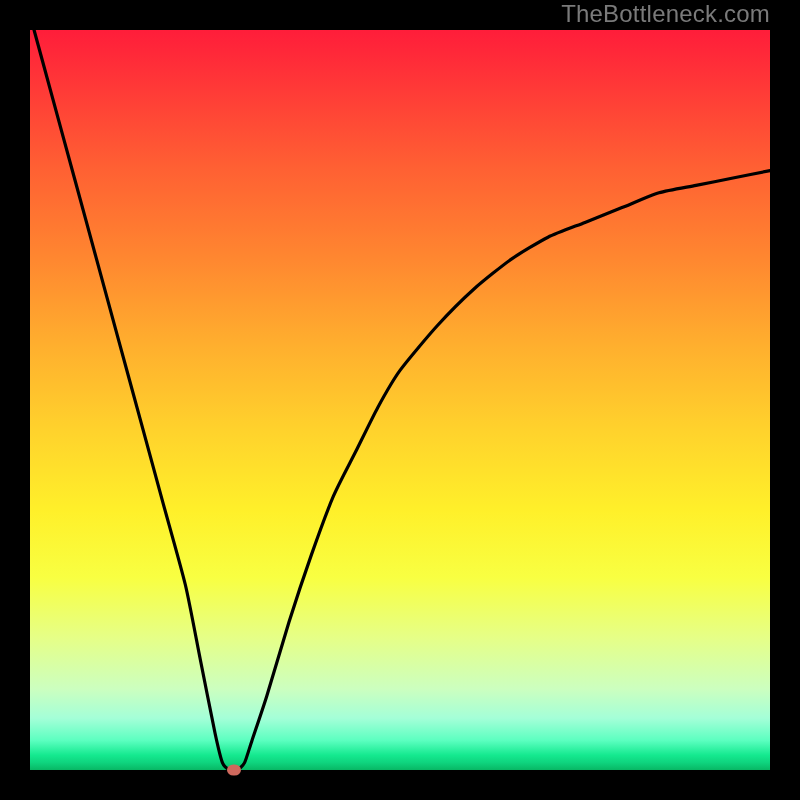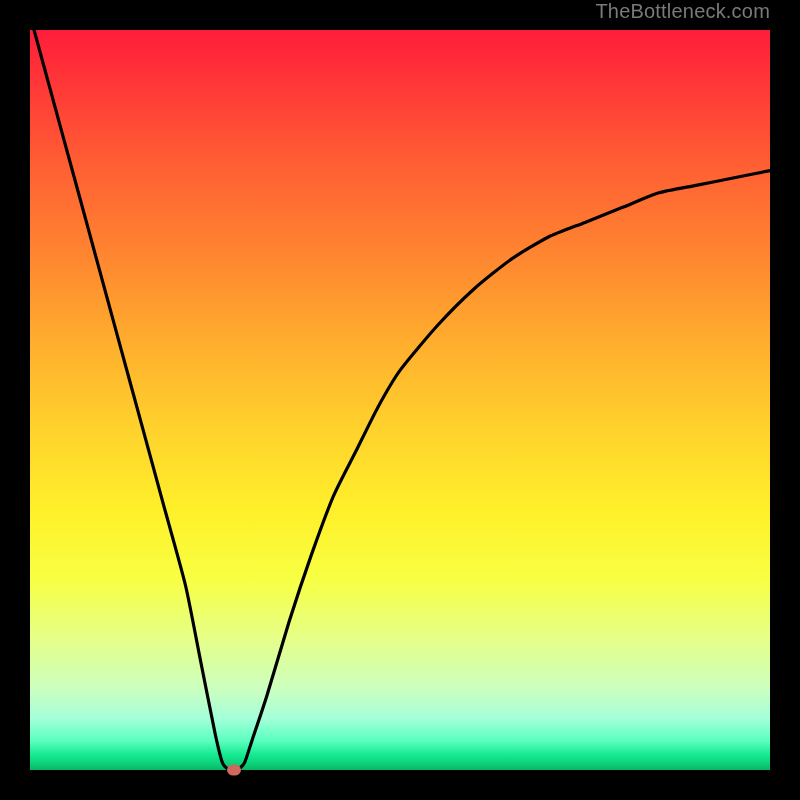--- a/index.html
+++ b/index.html
@@ -38,21 +38,21 @@
       #14e98f 98%,
       #0fd47e 99%,
       #08b764 100%
     );
   }
   .watermark {
     position: absolute;
     top: 0px;
     right: 30px;
     color: #7a7a7a;
-    font-size: 20px;
+    font-size: 24px;
     font-weight: 500;
     letter-spacing: 0.2px;
   }
   svg.curve {
     position: absolute;
     left: 0; top: 0;
     width: 740px;
     height: 740px;
     overflow: visible;
   }

